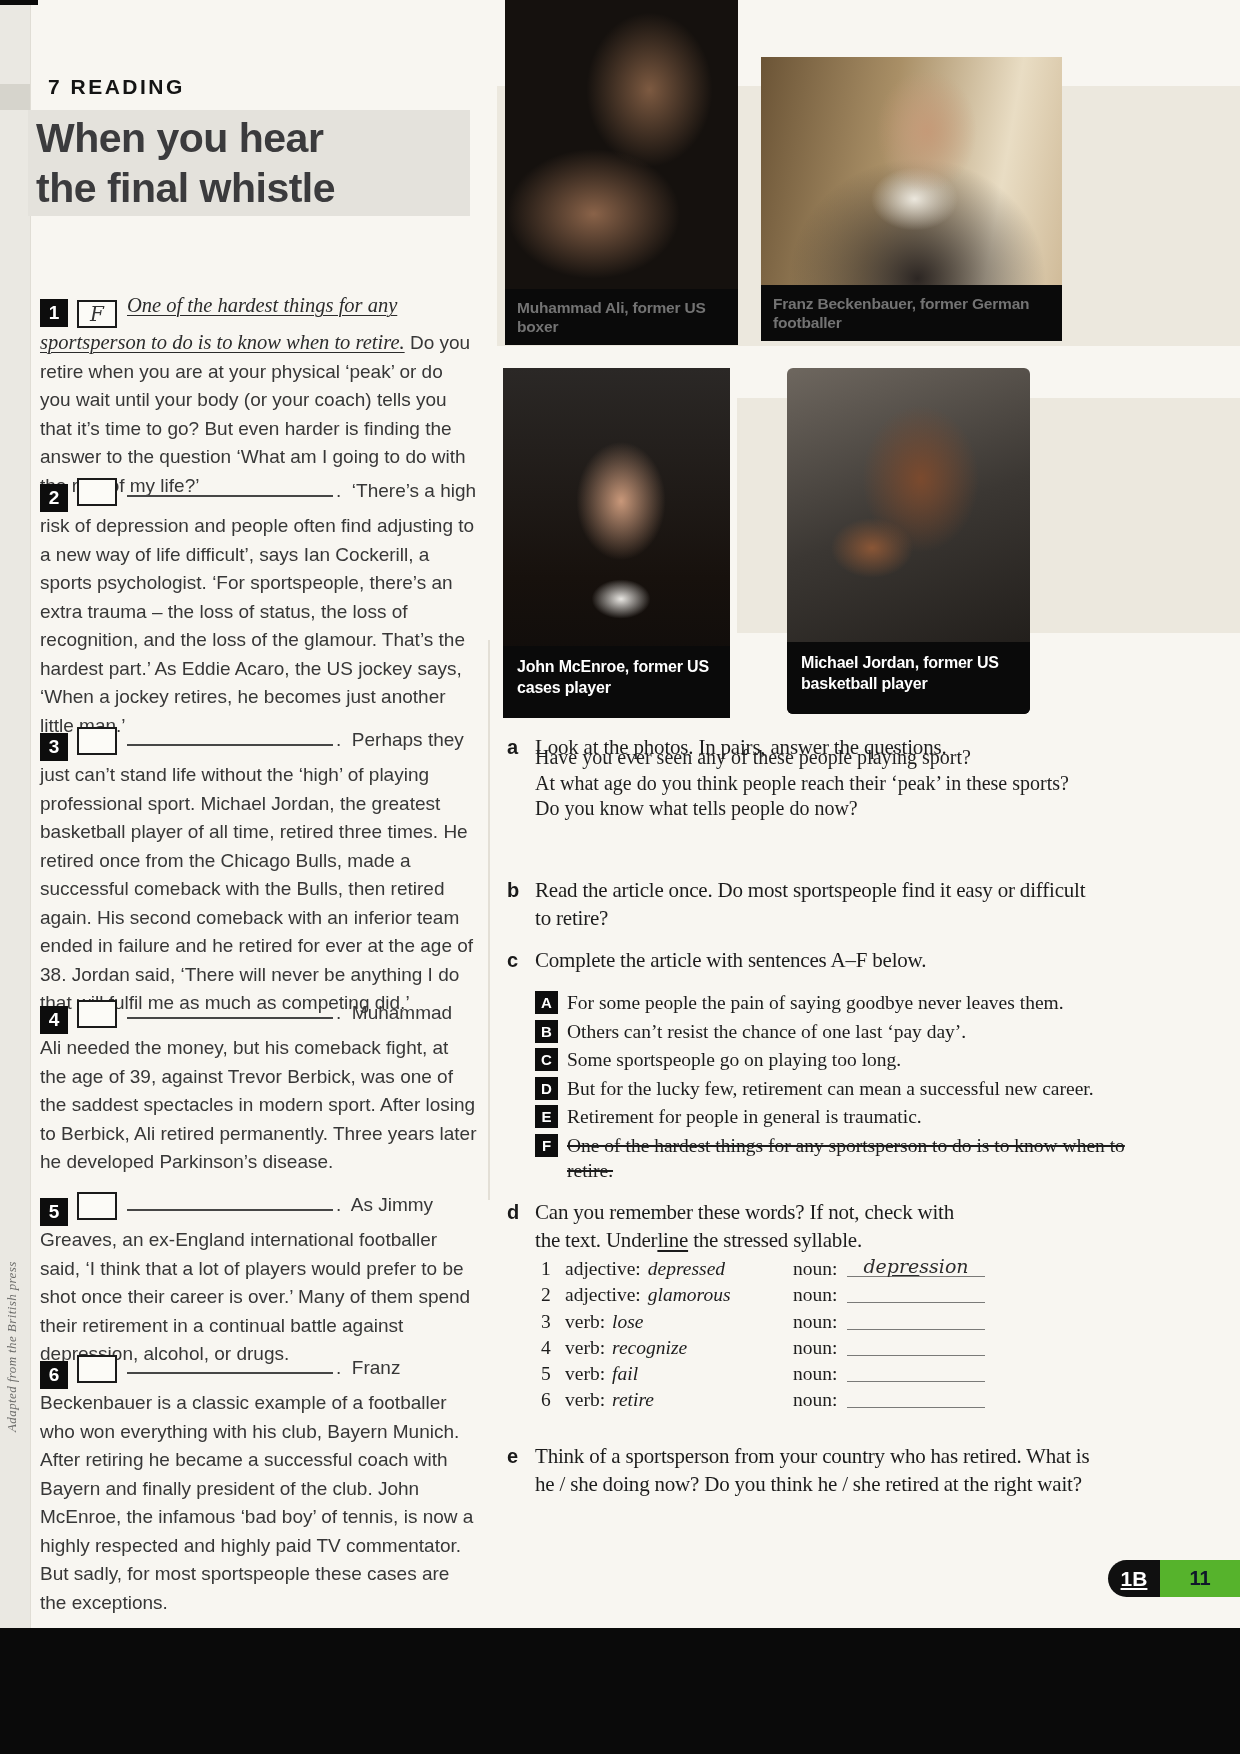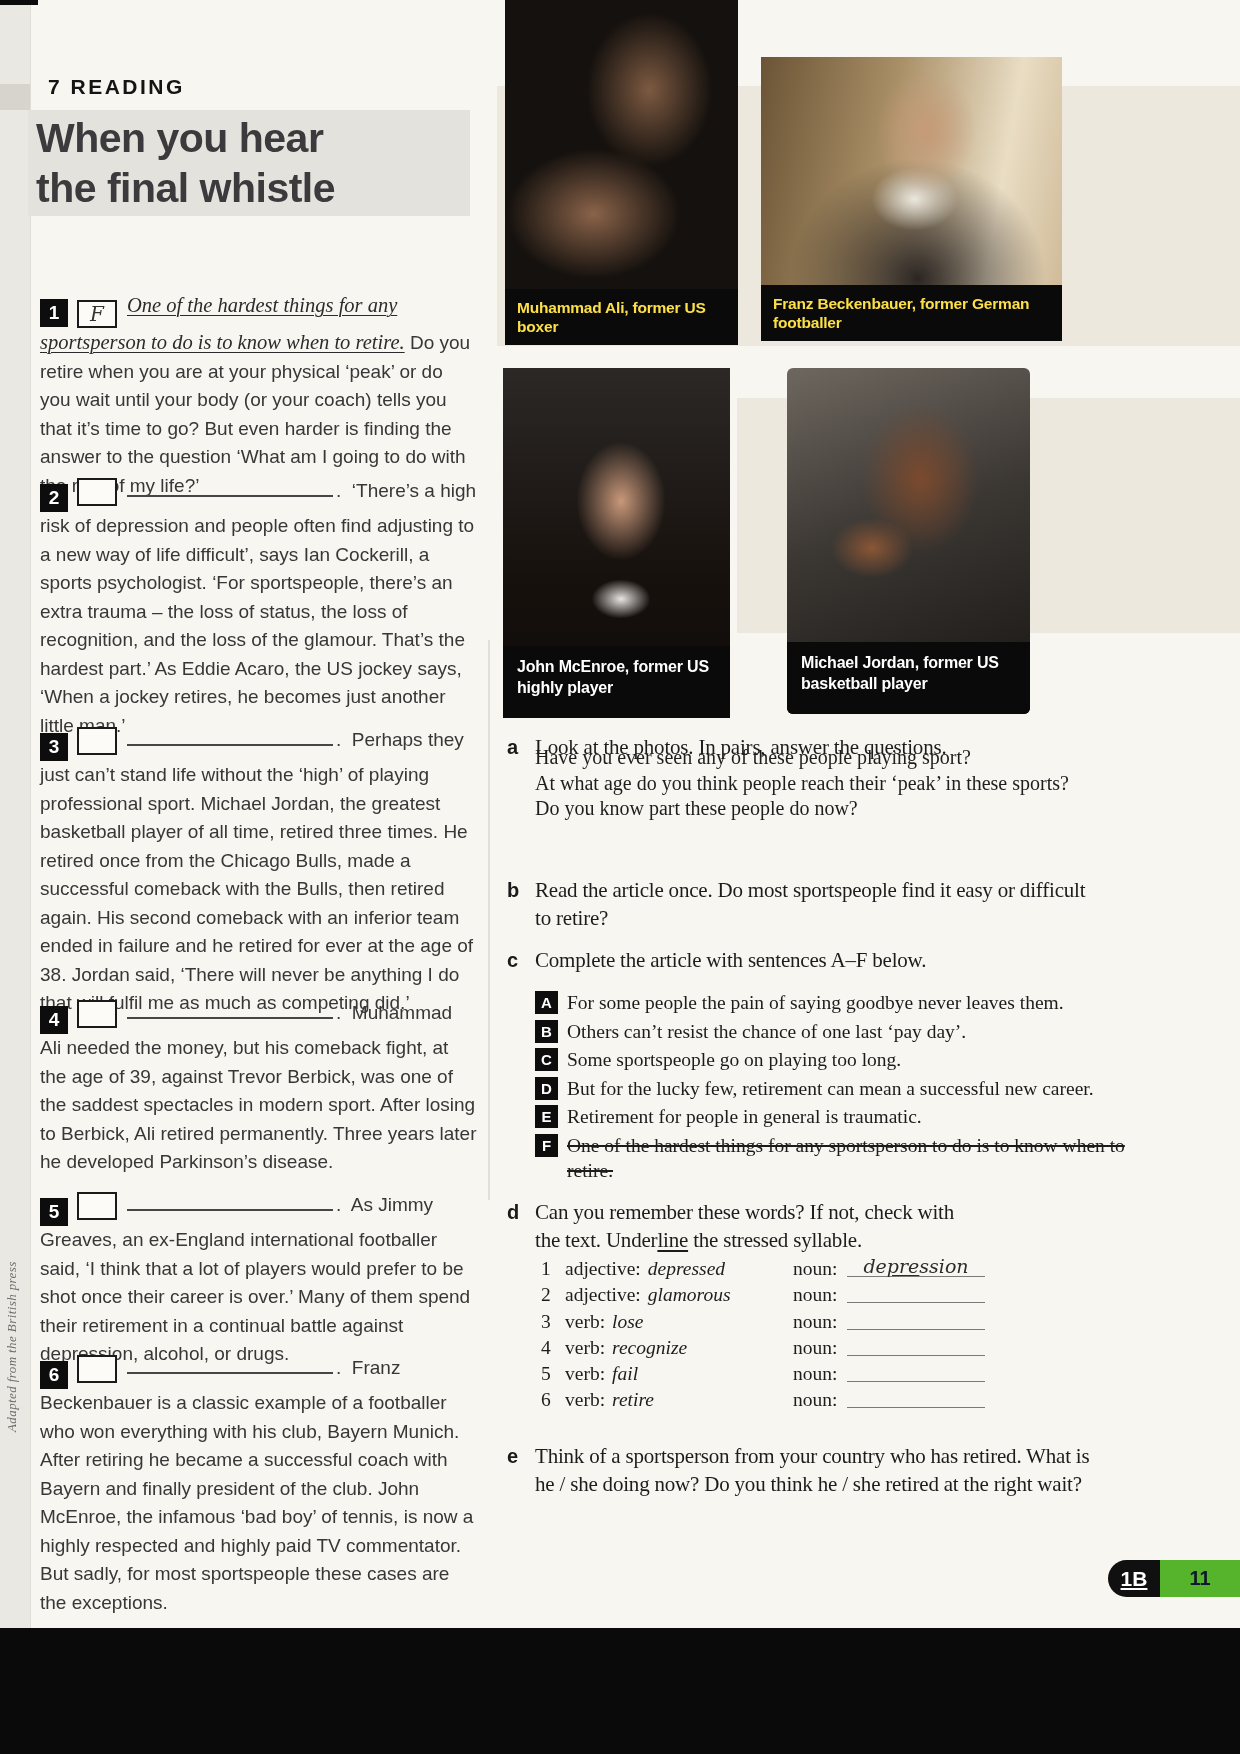--- a/index.html
+++ b/index.html
@@ -29,21 +29,21 @@
     font:bold 19px/28px "Liberation Sans",sans-serif;text-align:center;margin-right:7px;vertical-align:-7px;}
   .ansbox{display:inline-block;width:36px;height:24px;background:#fcfbf7;border:2.5px solid #1a1a1a;
     margin:0 10px 0 2px;vertical-align:-9px;text-align:center;
     font:italic 20px/24px "DejaVu Serif",serif;color:#333;}
   .lead{font:italic 20.5px/28.5px "Liberation Serif",serif;color:#2b2b2b;
     text-decoration:underline;text-underline-offset:3px;text-decoration-thickness:1.3px;}
   .blank{display:inline-block;width:206px;border-bottom:2px solid #464646;height:18px;margin-right:3px;}
 
   
   .photo{position:absolute;overflow:hidden;}
-  .cap{position:absolute;left:0;right:0;bottom:0;background:#0a0a0a;color:#fde047;
+  .cap{position:absolute;left:0;right:0;bottom:0;background:#0a0a0a;color:#737373;
     font:bold 15.5px/19px "Liberation Sans",sans-serif;padding:9px 12px;letter-spacing:-0.2px;}
   .cap2{position:absolute;left:0;right:0;bottom:0;background:#0a0a0a;color:#fff;
     font:bold 16px/21px "Liberation Sans",sans-serif;padding:10px 14px 20px 14px;letter-spacing:-0.2px;}
   #photo-ali{left:505px;top:0;width:233px;height:345px;
     background:radial-gradient(90px 110px at 62% 26%,#7d5a41 0%,rgba(20,16,14,0) 70%),
       radial-gradient(120px 90px at 38% 62%,#8a6349 0%,rgba(20,16,14,0) 72%),#15110e;}
   #photo-beck{left:761px;top:57px;width:301px;height:284px;
     background:radial-gradient(70px 85px at 55% 26%,#c59a78 0%,rgba(0,0,0,0) 72%),
       radial-gradient(62px 45px at 51% 50%,#ece8de 0%,rgba(0,0,0,0) 70%),
       radial-gradient(160px 150px at 52% 78%,#2c2623 0%,rgba(0,0,0,0) 80%),
@@ -107,21 +107,21 @@
 
   <div class="photo" id="photo-ali">
     <div class="cap">Muhammad Ali, former US boxer</div>
   </div>
   <div class="photo" id="photo-beck">
     <div class="cap">Franz Beckenbauer, former German footballer</div>
   </div>
   <div class="photo" id="photo-mcenroe">
     <div class="cap2">
       <div>John McEnroe, former US</div>
-      <div>highly player</div>
+      <div>cases player</div>
     </div>
   </div>
   <div class="photo" id="photo-jordan">
     <div class="cap2">
       <div>Michael Jordan, former US</div>
       <div>basketball player</div>
     </div>
   </div>
 
   <p class="abs para" style="top:272px;"><span class="numbox">1</span><span class="ansbox">F</span><span class="lead">One of the hardest things for any sportsperson to do is to know when to retire.</span> <span>Do you retire when you are at your physical ‘peak’ or do you wait until your body (or your coach) tells you that it’s time to go? But even harder is finding the answer to the question ‘What am I going to do with the rest of my life?’</span></p>
@@ -135,21 +135,21 @@
   <p class="abs para" style="top:1172px;"><span class="numbox">5</span><span class="ansbox"></span><span class="blank"></span><span>.</span>&nbsp; <span>As Jimmy Greaves, an ex-England international footballer said, ‘I think that a lot of players would prefer to be shot once their career is over.’ Many of them spend their retirement in a continual battle against depression, alcohol, or drugs.</span></p>
 
   <p class="abs para" style="top:1335px;"><span class="numbox">6</span><span class="ansbox"></span><span class="blank"></span><span>.</span>&nbsp; <span>Franz Beckenbauer is a classic example of a footballer who won everything with his club, Bayern Munich. After retiring he became a successful coach with Bayern and finally president of the club. John McEnroe, the infamous ‘bad boy’ of tennis, is now a highly respected and highly paid TV commentator. But sadly, for most sportspeople these cases are the exceptions.</span></p>
 
   <div class="ex" style="top:733px;">
     <span class="ex-letter">a</span><span class="ex-text">Look at the photos. In pairs, answer the questions.</span>
   </div>
   <div class="questions" style="top:745px;">
     <div>Have you ever seen any of these people playing sport?</div>
     <div>At what age do you think people reach their ‘peak’ in these sports?</div>
-    <div>Do you know part these people do now?</div>
+    <div>Do you know what tells people do now?</div>
   </div>
 
   <div class="ex" style="top:876px;">
     <span class="ex-letter">b</span><span class="ex-text">Read the article once. Do most sportspeople find it easy or difficult to retire?</span>
   </div>
 
   <div class="ex" style="top:946px;">
     <span class="ex-letter">c</span><span class="ex-text">Complete the article with sentences A–F below.</span>
   </div>
   <div class="opts">

